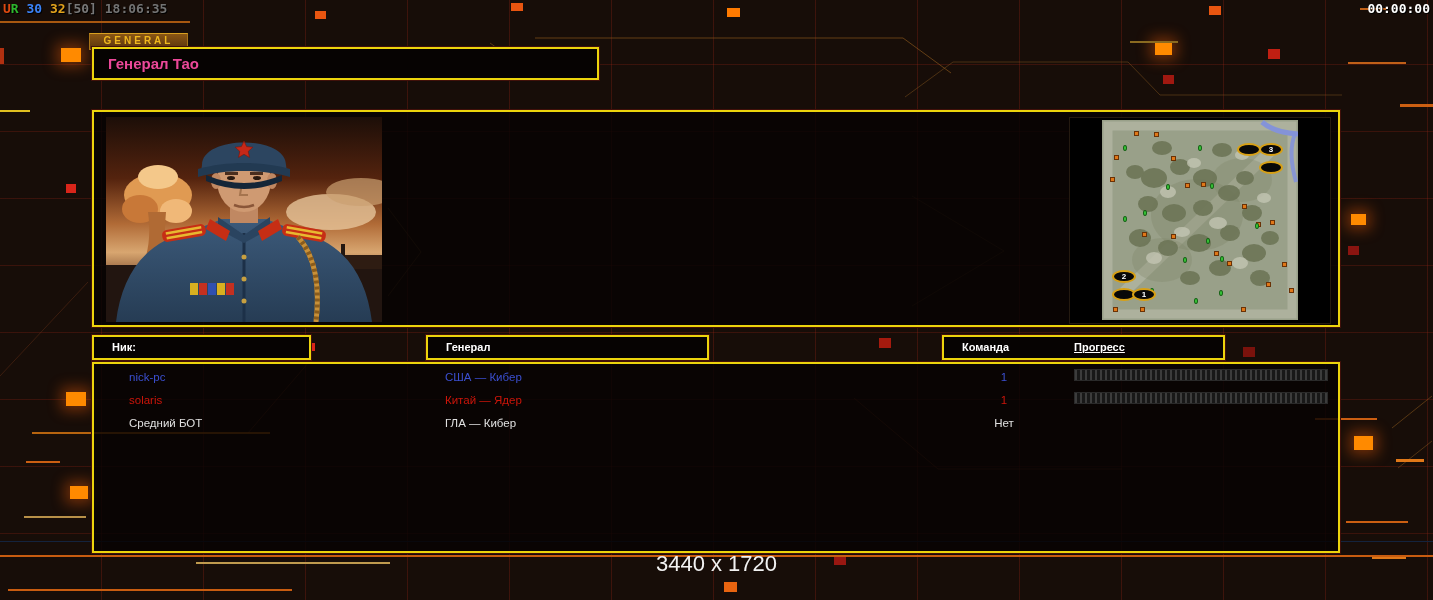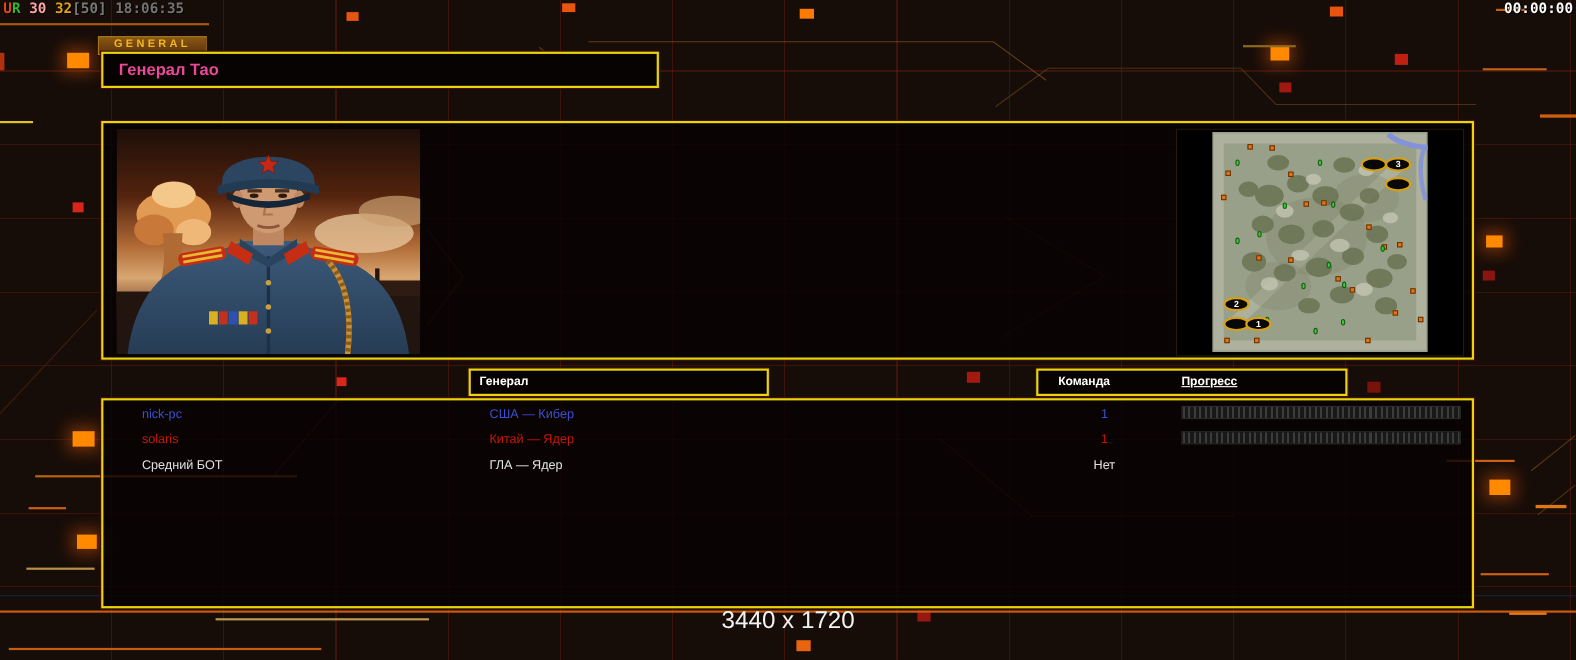--- a/index.html
+++ b/index.html
@@ -39,21 +39,21 @@
   .map-img svg{display:block;position:absolute;left:0;top:0;}
   .mm-markers{position:absolute;inset:0;}
   .om{position:absolute;width:5px;height:5px;background:#e07818;border:1px solid #6a3206;box-sizing:border-box;}
   .gm{position:absolute;width:4px;height:6px;background:#38c838;border:1px solid #156015;border-radius:50%;box-sizing:border-box;}
   .oval{position:absolute;width:24px;height:13px;background:#080808;border:2px solid #d8a014;border-radius:50%;
     box-sizing:border-box;color:#fff;font-size:8px;font-weight:700;text-align:center;line-height:9px;}
   
   .hbox{position:absolute;top:335px;height:21px;background:#060302;border:2px solid #ecd40c;
     box-shadow:0 0 0 1px #40100a;color:#fff;font-size:11px;font-weight:700;line-height:21px;}
   .hb-nick{left:92px;width:197px;padding-left:18px;}
-  .hb-general{left:426px;width:261px;padding-left:8px;}
+  .hb-general{left:426px;width:261px;padding-left:18px;}
   .hb-team{left:942px;width:279px;}
   .hb-team .lbl1{position:absolute;left:18px;}
   .hb-team .lbl2{position:absolute;left:130px;text-decoration:underline;}
   
   .prow{position:absolute;left:0;width:100%;height:24px;line-height:24px;font-size:11.5px;}
   .cell{position:absolute;white-space:nowrap;}
   .c-nick{left:35px;}
   .c-gen{left:351px;}
   .c-team{left:880px;width:60px;text-align:center;}
   .bar{position:absolute;left:980px;top:4px;width:254px;height:12px;
@@ -113,21 +113,21 @@
   <div class="hline" style="left:24px;top:516px;width:62px;height:2px;background:#b89048;"></div>
   <div class="hline" style="left:1315px;top:418px;width:62px;height:2px;background:#cc5f12;"></div>
   <div class="hline" style="left:1396px;top:459px;width:28px;height:3px;background:#e07818;"></div>
   <div class="hline" style="left:1346px;top:521px;width:62px;height:2px;background:#cc5f12;"></div>
   <div class="hline" style="left:1372px;top:556px;width:34px;height:3px;background:#e07818;"></div>
   <div class="hline" style="left:0;top:541px;width:1433px;height:1px;background:#14233d;"></div>
   <div class="hline" style="left:0;top:555px;width:1433px;height:2px;background:#c85c10;"></div>
   <div class="hline" style="left:196px;top:562px;width:194px;height:2px;background:#bf9a4e;"></div>
   <div class="hline" style="left:8px;top:589px;width:284px;height:2px;background:#c85c10;"></div>
 
-  <div class="hud-perf"><span style="color: rgb(224, 74, 16);">U</span><span style="color: rgb(45, 184, 45);">R </span><span style="color: #fca5a5;">30 </span><span style="color: rgb(226, 162, 28);">32</span><span style="color: rgb(120, 120, 120);">[50] </span><span style="color: #737373;">18:06:35</span></div>
+  <div class="hud-perf"><span style="color: rgb(224, 74, 16);">U</span><span style="color: rgb(45, 184, 45);">R </span><span style="color: #3b82f6;">30 </span><span style="color: rgb(226, 162, 28);">32</span><span style="color: rgb(120, 120, 120);">[50] </span><span style="color: #737373;">18:06:35</span></div>
   <div class="hud-timer">00:00:00</div>
 
   <div class="tab">GENERAL</div>
   <div class="title-box">
     <span>Генерал Тао</span>
   </div>
 
   <div class="panel main-panel">
     <div class="portrait">
       <svg width="276" height="205" viewBox="0 0 276 205" preserveAspectRatio="none">
@@ -286,20 +286,23 @@
             <div class="oval" style="left: 157px; top: 23px;">3</div>
             <div class="oval" style="left: 157px; top: 41px;"></div>
             <div class="oval" style="left: 10px; top: 150px;">2</div>
             <div class="oval" style="left: 10px; top: 168px;"></div>
             <div class="oval" style="left: 30px; top: 168px;">1</div>
           </div>
       </div>
     </div>
   </div>
 
+  <div class="hbox hb-nick">
+    <span>Ник:</span>
+  </div>
   <div class="hbox hb-general">
     <span>Генерал</span>
   </div>
   <div class="hbox hb-team">
     <span class="lbl1">Команда</span>
     <span class="lbl2">Прогресс</span>
   </div>
 
   <div class="panel table-panel">
     <div>
@@ -310,20 +313,20 @@
           <div class="bar"></div>
         </div>
         <div class="prow" style="top: 24px;">
           <span class="cell c-nick" style="color: rgb(204, 21, 10);">solaris</span>
           <span class="cell c-gen" style="color: rgb(204, 21, 10);">Китай — Ядер</span>
           <span class="cell c-team" style="color: rgb(204, 21, 10);">1</span>
           <div class="bar"></div>
         </div>
         <div class="prow" style="top: 47px;">
           <span class="cell c-nick" style="color: rgb(224, 224, 224);">Средний БОТ</span>
-          <span class="cell c-gen" style="color: rgb(224, 224, 224);">ГЛА — Ядер</span>
+          <span class="cell c-gen" style="color: rgb(224, 224, 224);">ГЛА — Кибер</span>
           <span class="cell c-team" style="color: rgb(224, 224, 224);">Нет</span>
         </div>
       </div>
   </div>
 
   <div class="resolution">3440 x 1720</div>
 </div>
 
 </body></html>

